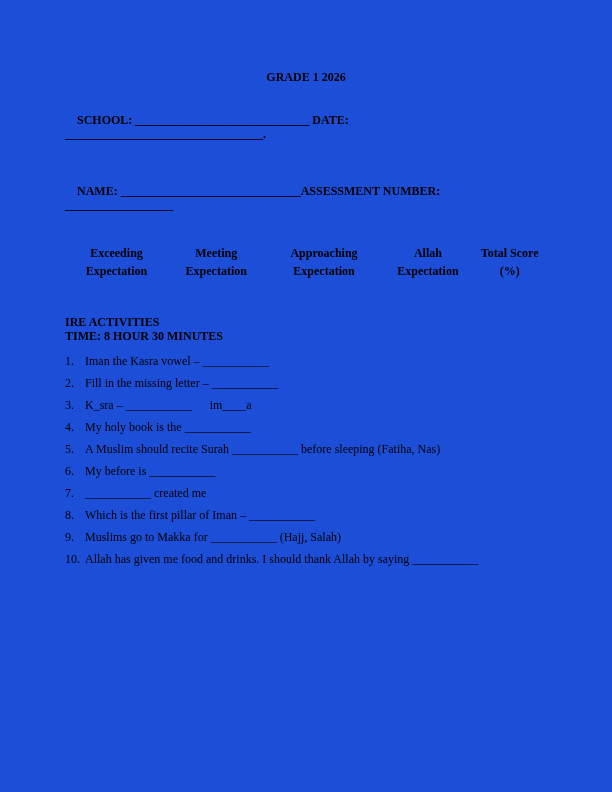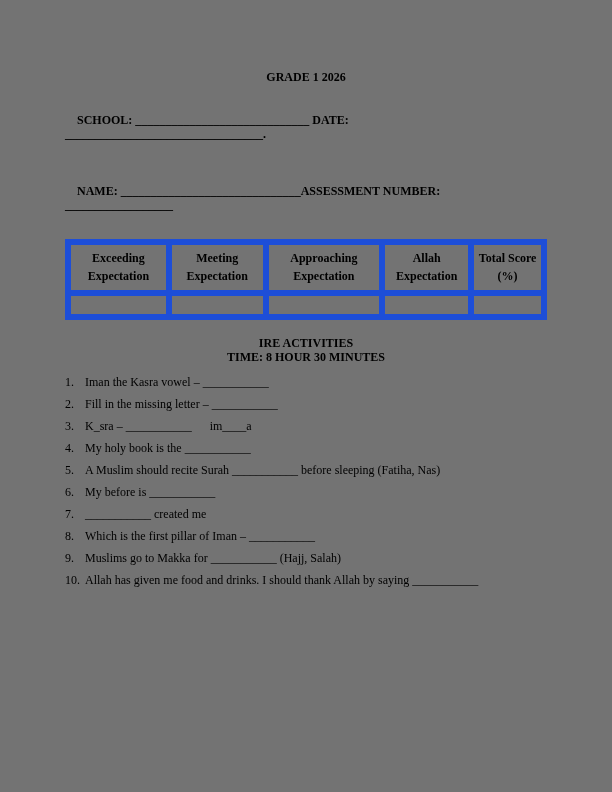--- a/index.html
+++ b/index.html
@@ -5,21 +5,21 @@
   html, body {
     margin: 0;
     padding: 0;
     background: #ffffff;
   }
   .page {
     position: relative;
     width: 612px;
     height: 792px;
     margin: 0 auto;
-    background: #737373;
+    background: #1d4ed8;
     color: #000000;
     font-family: "Liberation Serif", serif;
     font-size: 12px;
     box-sizing: border-box;
     padding: 71px 65px 0 65px;
     overflow: hidden;
   }
   .doc-title,
   .doc-subtitle {
     text-align: center;
@@ -43,41 +43,41 @@
     table-layout: fixed;
     margin-top: 13px;
   }
   table.score-table col.c1 { width: 21.2%; }
   table.score-table col.c2 { width: 20.3%; }
   table.score-table col.c3 { width: 24.5%; }
   table.score-table col.c4 { width: 18.7%; }
   table.score-table col.c5 { width: 15.3%; }
   table.score-table th,
   table.score-table td {
-    border: 6px solid #1d4ed8;
+    border: 1px solid #1d4ed8;
     padding: 0;
   }
   table.score-table th {
     font-weight: bold;
     font-size: 12px;
     text-align: center;
     vertical-align: middle;
     padding: 4px 2px 5px 2px;
   }
   table.score-table th span {
     display: block;
     line-height: 18px;
   }
   table.score-table td.empty-cell {
     height: 18px;
   }
   .section-heading {
-    text-align: center;
+    text-align: left;
     font-weight: bold;
-    margin-top: 16px;
+    margin-top: 10px;
     line-height: 14px;
   }
   .questions {
     margin-top: 7px;
   }
   .question {
     display: flex;
     line-height: 22px;
     white-space: pre-wrap;
   }

